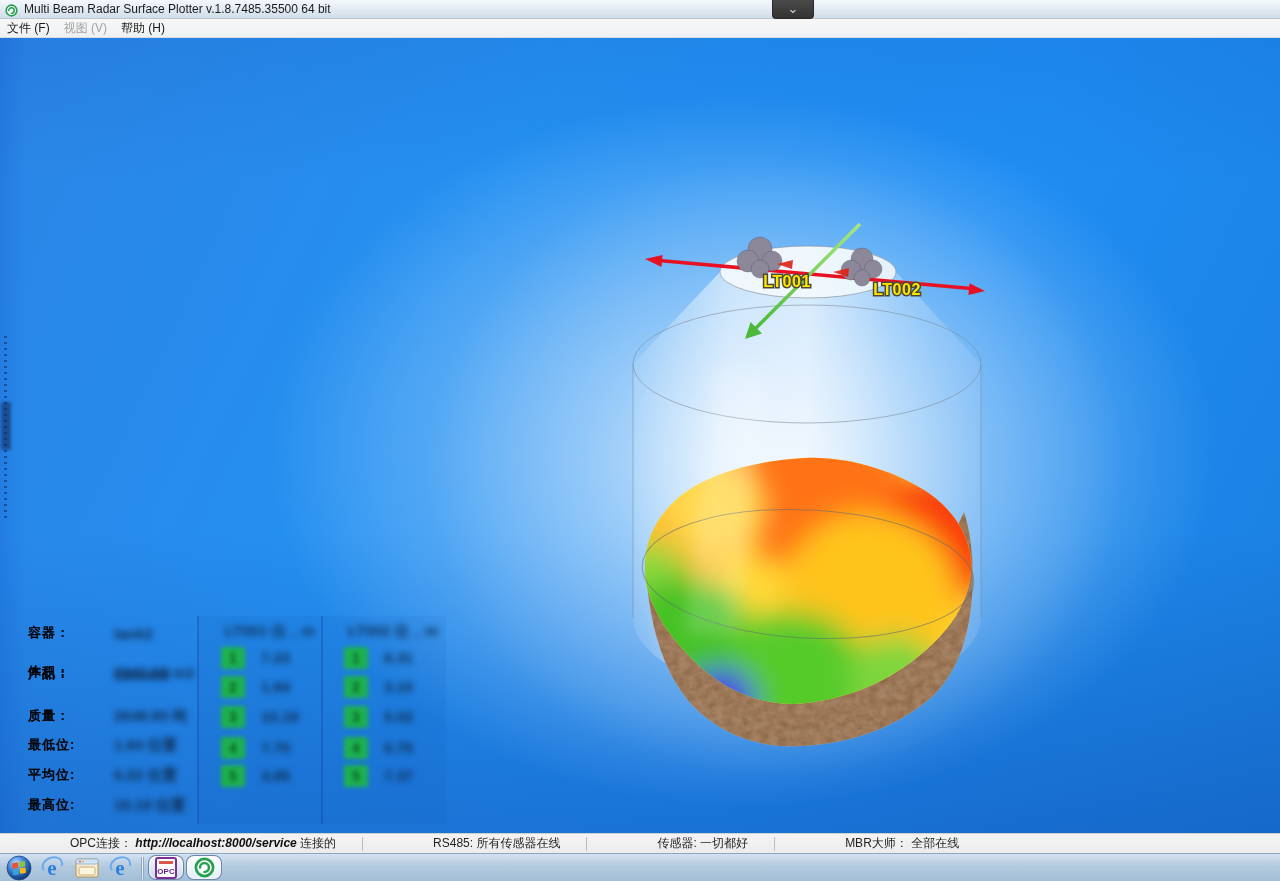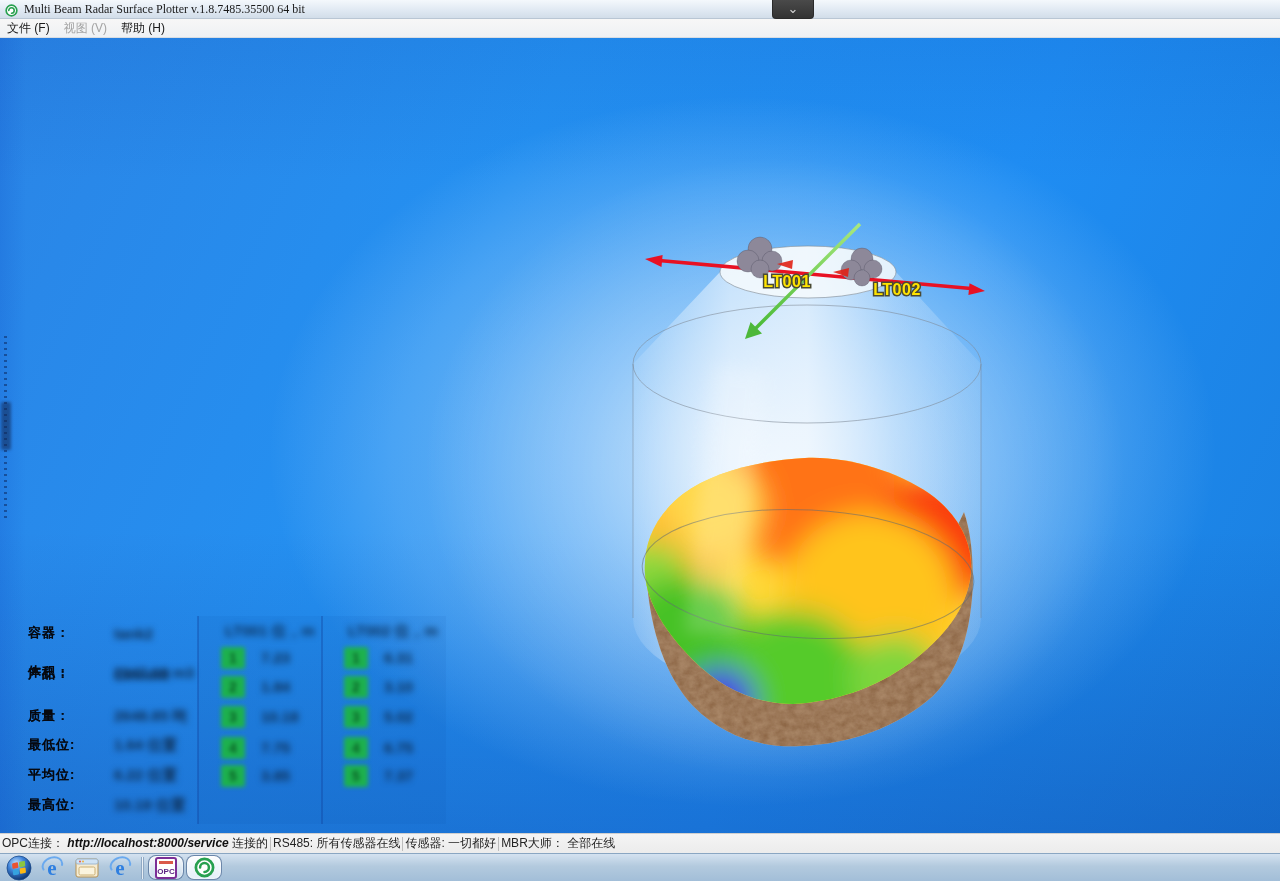--- a/index.html
+++ b/index.html
@@ -4,21 +4,21 @@
 <style>
   * { margin:0; padding:0; box-sizing:border-box; }
   html,body { width:1280px; height:881px; overflow:hidden;
     font-family:"Liberation Sans","DejaVu Sans",sans-serif; }
 
   .window { position:relative; width:1280px; height:881px; background:#e8eef5; }
 
   
   .titlebar { position:absolute; left:0; top:0; width:1280px; height:19px;
     background:linear-gradient(#f4f8fc,#dfe8f2 60%,#d2dde9);
-    border-bottom:1px solid #b9c6d4; display:flex; align-items:center; padding-left:5px;font-family:Liberation Serif, serif; }
+    border-bottom:1px solid #b9c6d4; display:flex; align-items:center; padding-left:5px; }
   .titlebar .applogo { width:13px; height:13px; margin-right:6px; flex:0 0 auto; }
   .title-text { font-size:12px; color:#1b1b1b; white-space:nowrap; }
   .rec-tab { position:absolute; left:772px; top:0; width:42px; height:19px;
     background:linear-gradient(#4a4a4a,#333); border:1px solid #2a2a2a; border-top:none;
     border-radius:0 0 4px 4px; display:flex; align-items:center; justify-content:center;
     color:#d8d8d8; font-size:13px; line-height:10px; z-index:50; cursor:pointer; }
 
   
   .menubar { position:absolute; left:0; top:19px; width:1280px; height:19px;
     background:linear-gradient(#f7f7f7,#eef1f4); border-bottom:1px solid #d8dde3;
@@ -56,21 +56,21 @@
   .ip-header { position:absolute; top:6px; left:4px; font-size:15px; font-weight:700; color:#0c2f58; white-space:nowrap; }
   .beam { position:absolute; left:0; height:23px; display:flex; align-items:center; }
   .badge { width:24px; height:22px; background:#1db14e; border-radius:2px; color:#0a5c22;
     font-size:14px; font-weight:700; display:flex; align-items:center; justify-content:center; }
   .bv { margin-left:16px; font-size:15px; font-weight:700; color:#0e2c50; }
 
   
   .statusbar { position:absolute; left:0; top:833px; width:1280px; height:20px;
     background:linear-gradient(#f4f4f4,#ececec); border-top:1px solid #cfcfcf;
     display:flex; align-items:center; font-size:12px; color:#232323; }
-  .sb-seg { padding:0 2px; white-space:nowrap; }
+  .sb-seg { padding:0 26px; white-space:nowrap;margin-left:44px; }
   .sb-url { font-weight:700; font-style:italic; color:#101010; }
   .sb-div { width:1px; height:14px; background:#bdbdbd; }
 
   
   .taskbar { position:absolute; left:0; top:853px; width:1280px; height:28px;
     background:linear-gradient(#d4e2f0,#b3cade 45%,#a2bed8);
     border-top:1px solid #8aa6c2; display:flex; align-items:center; }
   .tb-icon { width:34px; height:26px; display:flex; align-items:center; justify-content:center; cursor:pointer; }
   .start-orb { width:34px; height:27px; display:flex; align-items:center; justify-content:center; cursor:pointer; margin-left:2px; }
   .tb-div { width:3px; height:22px; margin:0 3px;

